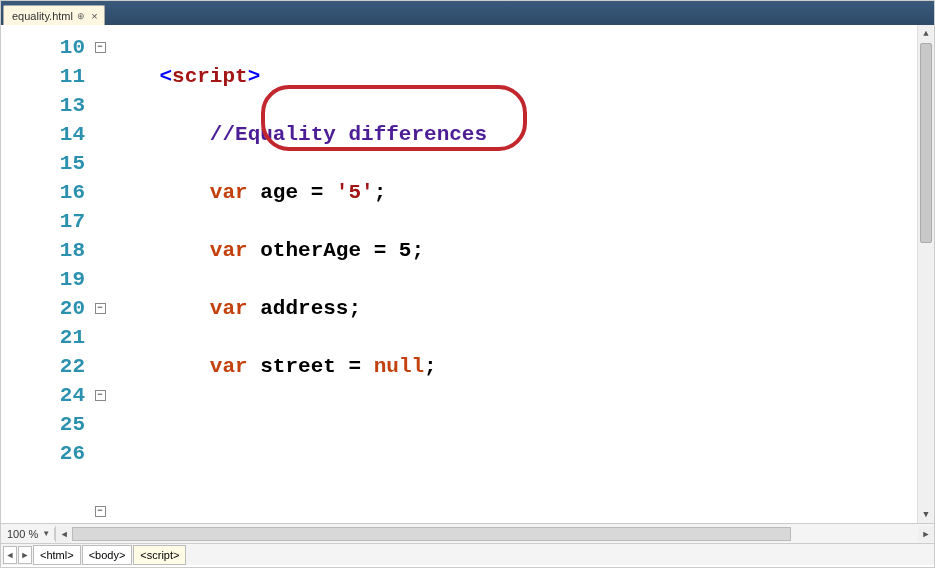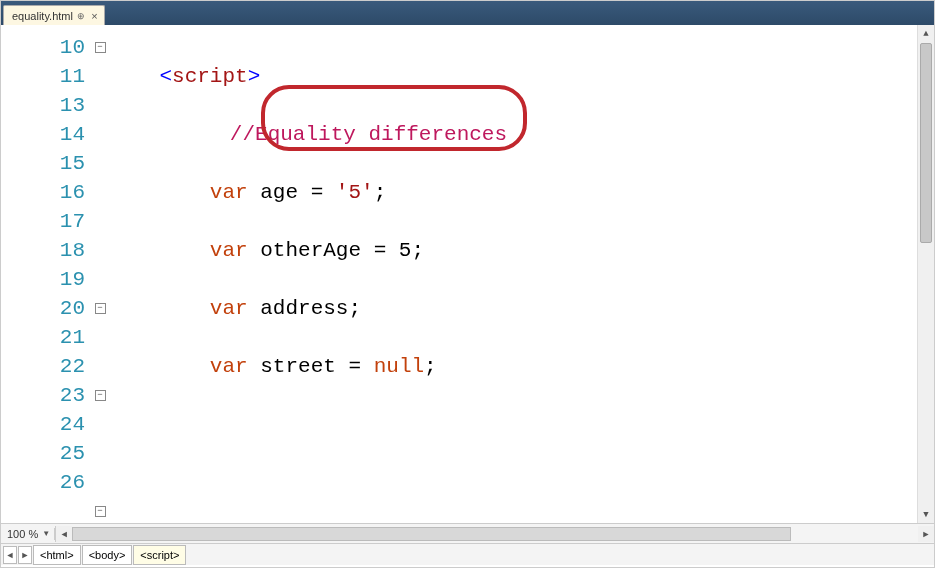--- a/index.html
+++ b/index.html
@@ -39,20 +39,21 @@
     width: 12px; height: 12px;
     display: inline-flex; align-items: center; justify-content: center;
     font-size: 11px; color: #555; cursor: pointer;
   }
   .editor-area {
     display: flex;
     height: 498px;
     background: #fff;
     position: relative;
     overflow: hidden;
+    font-weight: bold;
   }
   .gutter {
     width: 90px;
     background: #fff;
     border-right: 0;
     text-align: right;
     padding-right: 6px;
     color: #2b91af;
     font-size: 21px;
     line-height: 29px;
@@ -84,21 +85,21 @@
     flex: 1;
     font-size: 21px;
     line-height: 29px;
     padding-top: 8px;
     white-space: pre;
     position: relative;
     color: #000;
   }
   .code .line { height: 29px; }
   .kw { color: #c2410c; }
-  .com { color: #be185d; margin-left: 20px; }
+  .com { color: #4c1d95; }
   .str { color: #a31515; }
   .tagname { color: #a31515; }
   .angle { color: #0000ff; }
   .circle-annot {
     position: absolute;
     border: 4px solid #c1272d;
     border-radius: 28px;
     top: 60px;
     left: 152px;
     width: 266px;
@@ -208,21 +209,20 @@
     <div class="ln">13</div>
     <div class="ln">14</div>
     <div class="ln">15</div>
     <div class="ln">16</div>
     <div class="ln">17</div>
     <div class="ln">18</div>
     <div class="ln">19</div>
     <div class="ln">20</div>
     <div class="ln">21</div>
     <div class="ln">22</div>
-    <div class="ln">23</div>
     <div class="ln">24</div>
     <div class="ln">25</div>
     <div class="ln">26</div>
   </div>
 
   <div class="fold-col">
     <div class="fold">
         <div class="fold-box">−</div>
       </div>
     <div class="fold"></div>

